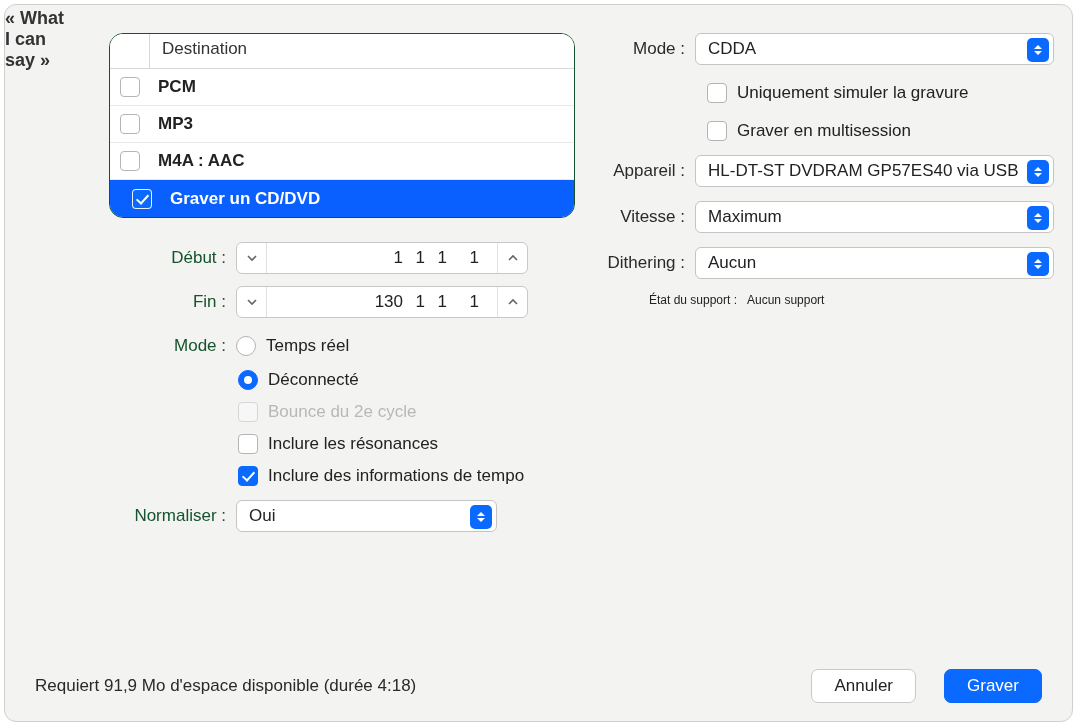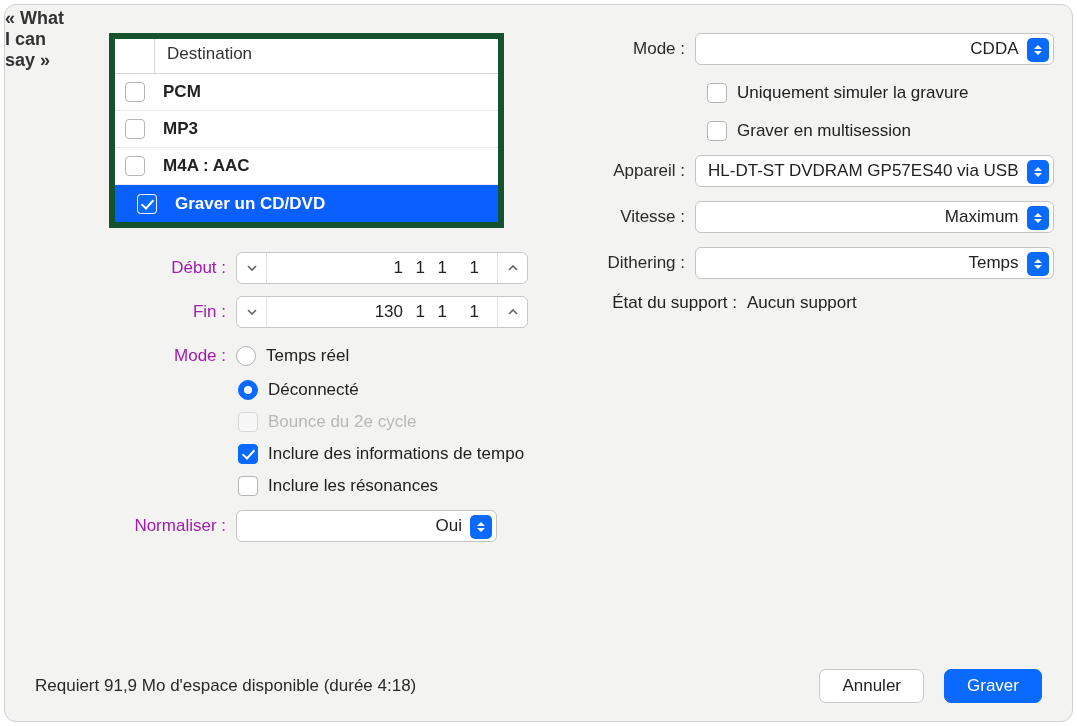--- a/index.html
+++ b/index.html
@@ -4,38 +4,38 @@
   <style>
     * { box-sizing: border-box; margin: 0; padding: 0; }
     html, body { width: 1077px; height: 726px; font-family: -apple-system, "Helvetica Neue", Arial, sans-serif; font-size: 17px; color: #222; background: #fff; }
     .window { width: 1069px; height: 718px; margin: 4px; border: 1px solid #cfcfcf; border-radius: 12px; background: #f3f3f2; display: flex; flex-direction: row; position: relative; overflow: hidden; }
     .titlebar { height: 48px; display: flex; justify-content: center; align-items: center; font-weight: 700; font-size: 18px; color: #333; }
     .content { display: flex; gap: 48px; padding: 28px 30px 0 30px; flex: 1; }
     .col-left { width: 428px; }
     .col-right { flex: 1; padding-top: 0; }
 
     
-    .dest-list { width: 395px; border: 6px solid #14532d; border-radius: 0; background: #fff; overflow: hidden; margin-left: 8px; }
+    .dest-list { width: 466px; border: 1px solid #14532d; border-radius: 14px; background: #fff; overflow: hidden; margin-left: 8px; }
     .dest-header { display: flex; border-bottom: 1px solid #d8d8d8; font-size: 17px; color: #333; background: #fff; }
     .dest-header .col-chk { width: 40px; border-right: 1px solid #d8d8d8; height: 34px; }
     .dest-header .col-name { flex: 1; padding: 5px 12px; }
     .dest-row { display: flex; align-items: center; height: 37px; font-size: 17px; border-bottom: 1px solid #eaeaea; font-weight: bold; }
     .dest-row:last-child { border-bottom: none; padding-left: 12px; }
     .dest-row .col-chk { width: 40px; display: flex; justify-content: center; align-items: center; }
     .dest-row .col-name { flex: 1; padding: 0 8px; }
     .dest-row.selected { background: #0a5fff; color: #fff; }
     .checkbox { width: 20px; height: 20px; border: 1px solid #b5b5b5; border-radius: 4px; background: #fff; display: inline-flex; justify-content: center; align-items: center; }
     .checkbox.checked { background: #0a6aff; border-color: #0a6aff; }
     .checkbox.checked::after { content: ""; width: 5px; height: 10px; border: solid #fff; border-width: 0 2.4px 2.4px 0; transform: rotate(42deg); margin-top: -2px; }
     .dest-row.selected .checkbox { border-color: rgba(255,255,255,0.9); }
 
     
     .form-rows { margin-top: 24px; }
     .form-row { display: flex; align-items: center; margin-bottom: 12px; }
-    .form-label { width: 135px; text-align: right; padding-right: 10px; font-size: 17px; color: #a21caf; }
+    .form-label { width: 135px; text-align: right; padding-right: 10px; font-size: 17px; color: #14532d; }
     .form-label-r { width: 118px; text-align: right; padding-right: 10px; font-size: 17px; color: #2a2a2a; }
 
     
     .pos-control { display: flex; align-items: center; width: 292px; border: 1px solid #c8c8c8; border-radius: 6px; background: #fff; height: 32px; overflow: hidden; }
     .pos-btn { width: 30px; height: 100%; display: flex; justify-content: center; align-items: center; color: #555; cursor: default; }
     .pos-btn.left { border-right: 1px solid #e2e2e2; }
     .pos-btn.right { border-left: 1px solid #e2e2e2; }
     .pos-btn svg { width: 10px; height: 10px; }
     .pos-fields { flex: 1; display: flex; justify-content: flex-end; align-items: center; gap: 8px; padding-right: 18px; font-size: 17px; }
     .pos-fields span { display: inline-block; min-width: 14px; text-align: right; }
@@ -45,37 +45,37 @@
     .radio { width: 20px; height: 20px; border: 1px solid #b3b3b3; border-radius: 50%; background: #fff; display: inline-flex; justify-content: center; align-items: center; flex-shrink: 0; }
     .radio.checked { border-color: #0a6aff; background: #0a6aff; }
     .radio.checked::after { content: ""; width: 8px; height: 8px; border-radius: 50%; background: #fff; }
 
     .opt-row { display: flex; align-items: center; gap: 10px; height: 32px; font-size: 17px; }
     .opt-row.disabled { color: #b8b8b8; }
     .opt-row.disabled .checkbox { border-color: #d7d7d7; background: #f7f7f7; }
     .opt-indent { margin-left: 137px; }
 
     
-    .popup { display: flex; align-items: center; border: 1px solid #c4c4c4; border-radius: 6px; background: #fff; height: 32px; padding: 0 34px 0 12px; position: relative; font-size: 17px; flex: 1; justify-content: flex-end; }
+    .popup { display: flex; align-items: center; border: 1px solid #c4c4c4; border-radius: 6px; background: #fff; height: 32px; padding: 0 34px 0 12px; position: relative; font-size: 17px; flex: 1; }
     .popup .arrows { position: absolute; right: 4px; top: 4px; width: 22px; height: 24px; border-radius: 5px; background: #0a6aff; display: flex; flex-direction: column; justify-content: center; align-items: center; gap: 2px; }
     .popup .arrows::before, .popup .arrows::after { content: ""; width: 0; height: 0; border-left: 4px solid transparent; border-right: 4px solid transparent; }
     .popup .arrows::before { border-bottom: 4px solid #fff; }
     .popup .arrows::after { border-top: 4px solid #fff; }
 
     .col-right .form-row { margin-bottom: 14px; }
     .col-right .opt-row { margin-left: 2px; }
     .col-right .chkblock { margin-left: 128px; display: flex; flex-direction: column; gap: 6px; margin-bottom: 8px; margin-top: -2px; }
 
-    .media-state-row { display: flex; align-items: center; margin-top: 12px; gap: 10px; font-size: 17px; }
+    .media-state-row { display: flex; align-items: center; margin-top: 12px; gap: 10px; font-size: 12px; }
     .media-state-row .lbl { width: 160px; text-align: right; }
 
     
     .footer { position: absolute; bottom: 18px; left: 0; right: 0; display: flex; align-items: center; padding: 0 30px; }
     .footer .status { flex: 1; font-size: 17px; color: #2a2a2a; }
-    .footer-buttons { display: flex; gap: 20px; }
+    .footer-buttons { display: flex; gap: 28px; }
     .btn { height: 34px; padding: 0 22px; border-radius: 7px; font-size: 17px; display: inline-flex; align-items: center; justify-content: center; border: 1px solid #c9c9c9; background: #fff; cursor: default; }
     .btn.primary { background: #0a6aff; color: #fff; border-color: #0a6aff; }
   </style>
 </head>
 <body>
 
 <div class="window">
   <div class="titlebar">Bounce « What I can say »</div>
 
   <div class="content">
@@ -169,26 +169,26 @@
         </div>
         <div class="opt-row opt-indent">
           <span class="radio checked"></span>
           <span>Déconnecté</span>
         </div>
         <div class="opt-row opt-indent disabled">
           <span class="checkbox"></span>
           <span>Bounce du 2e cycle</span>
         </div>
         <div class="opt-row opt-indent">
+          <span class="checkbox"></span>
+          <span>Inclure les résonances</span>
+        </div>
+        <div class="opt-row opt-indent">
           <span class="checkbox checked"></span>
           <span>Inclure des informations de tempo</span>
-        </div>
-        <div class="opt-row opt-indent">
-          <span class="checkbox"></span>
-          <span>Inclure les résonances</span>
         </div>
 
         <div class="form-row" style="margin-top:8px">
           <div class="form-label">Normaliser :</div>
           <div class="popup" style="flex:none;width:261px">
             <span>Oui</span>
             <span class="arrows"></span>
           </div>
         </div>
 
@@ -228,21 +228,21 @@
         <div class="form-label-r">Vitesse :</div>
         <div class="popup">
           <span>Maximum</span>
           <span class="arrows"></span>
         </div>
       </div>
 
       <div class="form-row">
         <div class="form-label-r">Dithering :</div>
         <div class="popup">
-          <span>Temps</span>
+          <span>Aucun</span>
           <span class="arrows"></span>
         </div>
       </div>
 
       <div class="media-state-row">
         <div class="lbl">État du support :</div>
         <div>Aucun support</div>
       </div>
 
     </div>

